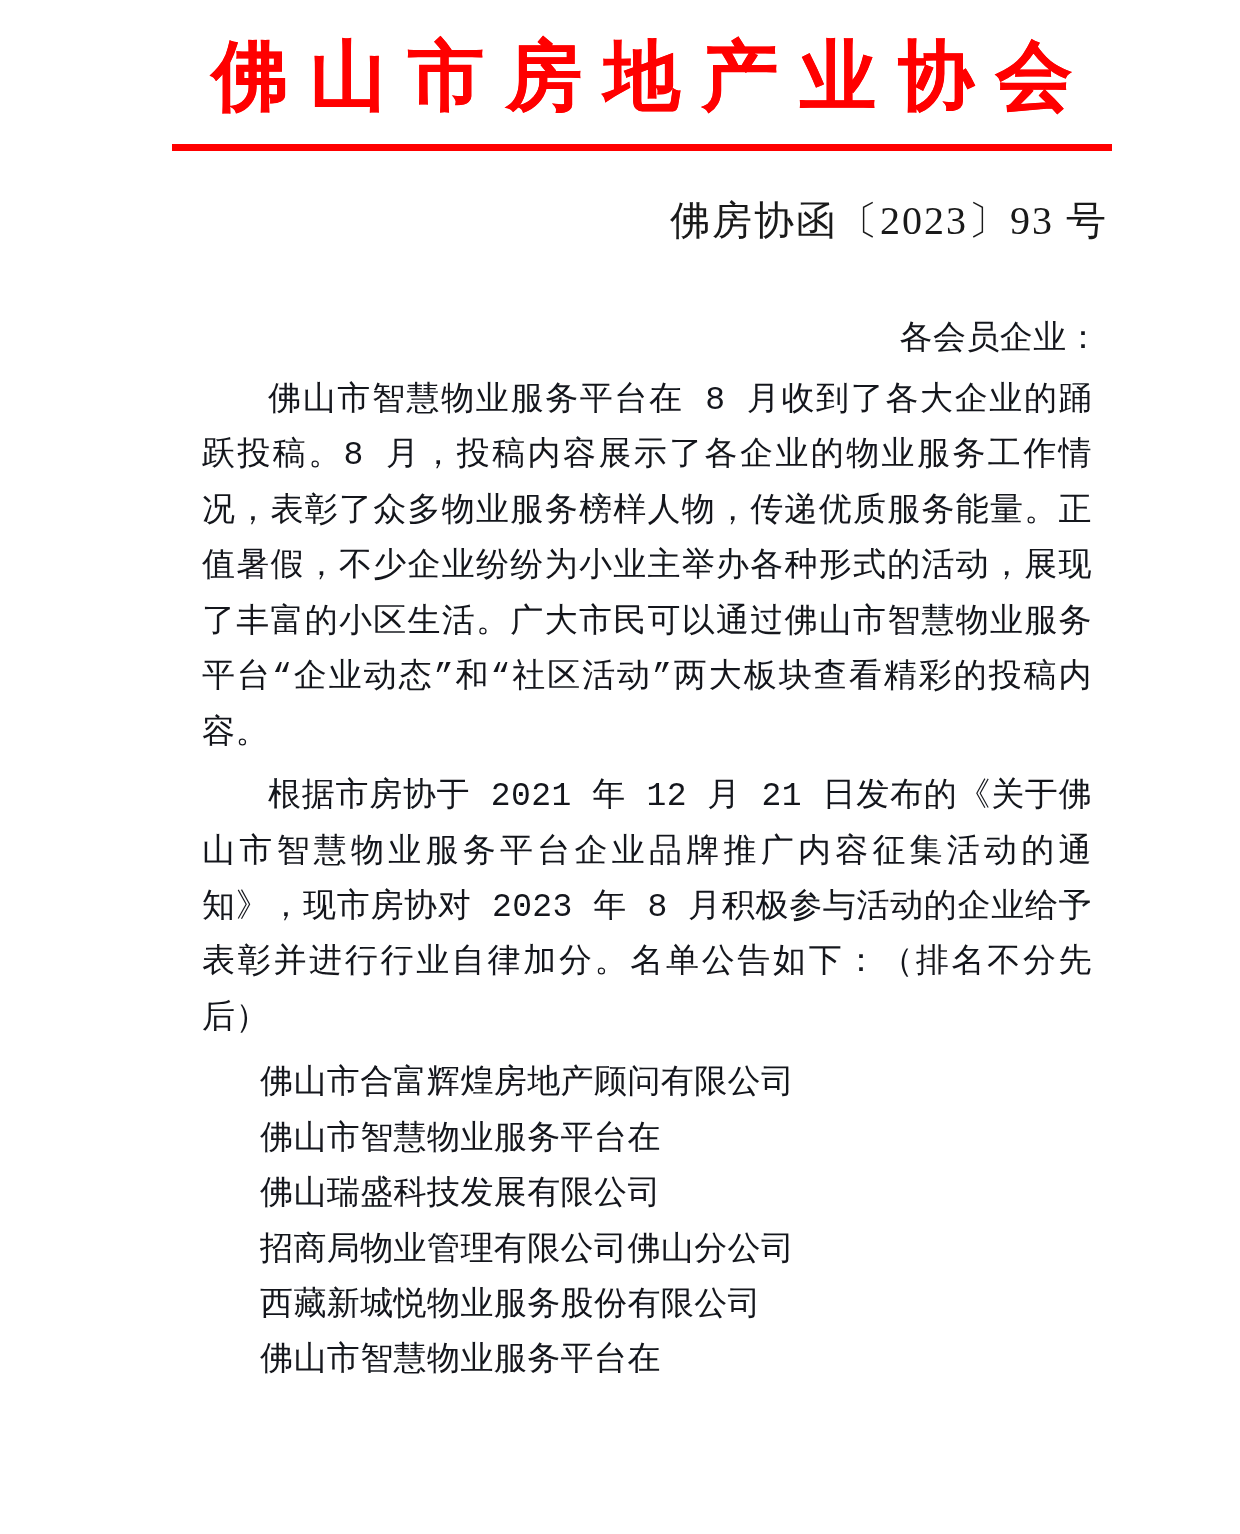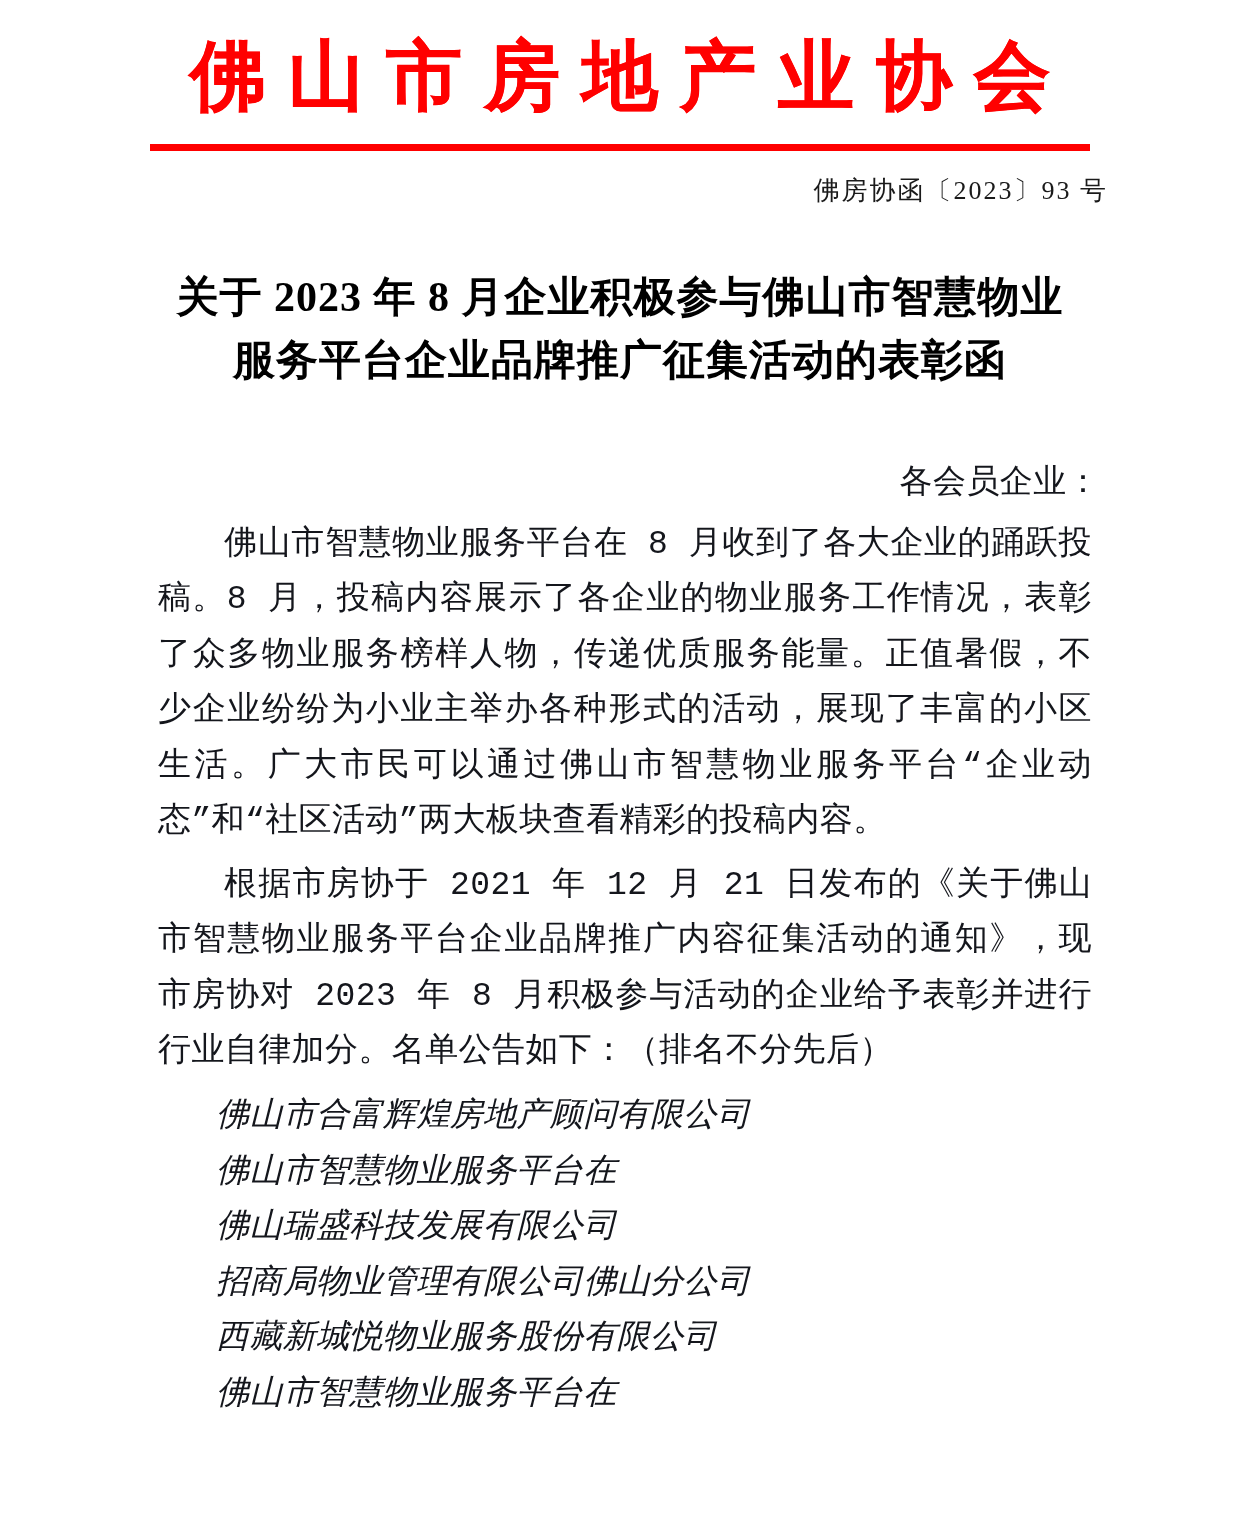--- a/index.html
+++ b/index.html
@@ -13,20 +13,21 @@
     overflow: hidden;
     font-family: "Liberation Serif", "DejaVu Serif", serif;
     color: #000000;
   }
 
   .page {
     position: relative;
     width: 1240px;
     height: 1534px;
     box-sizing: border-box;
+    padding-left: 44px;
   }
 
   
   .letterhead {
     padding-top: 34px;
     text-align: center;
   }
   .letterhead-title {
     color: #ff0000;
     font-family: "Liberation Sans", "DejaVu Sans", sans-serif;
@@ -40,24 +41,24 @@
   }
   .letterhead-rule {
     width: 940px;
     height: 7px;
     background: #ff0000;
     margin: 26px auto 0 auto;
   }
 
   
   .docnum-row {
-    margin-top: 22px;
+    margin-top: 42px;
     padding-right: 132px;
     text-align: right;
-    font-size: 26px;
+    font-size: 40px;
     letter-spacing: 2px;
     color: #1a1a1a;
   }
 
   
   .doc-title {
     margin-top: 58px;
     padding: 0 140px;
     text-align: center;
     font-weight: bold;
@@ -85,45 +86,40 @@
     text-align: justify;
     text-justify: inter-character;
     text-indent: 66px;
     margin: 8px;
     font-family: Liberation Mono, monospace;
   }
   .company-list {
     list-style: none;
     margin: 0;
     padding: 0;
-    font-style: italic;
   }
   .company-list li {
     padding-left: 66px;
     white-space: nowrap;
   }
 </style>
 </head>
 <body>
 
 <div class="page">
 
   <div class="letterhead">
     <div class="letterhead-title">佛山市房地产业协会</div>
     <div class="letterhead-rule"></div>
   </div>
 
   <div class="docnum-row">
     <span>佛房协函〔2023〕93 号</span>
   </div>
 
-  <div class="doc-title">
-    <span class="tline">关于 2023 年 8 月企业积极参与佛山市智慧物业</span>
-    <span class="tline">服务平台企业品牌推广征集活动的表彰函</span>
-  </div>
 
   <div class="body-block">
 
     <div class="salutation">各会员企业：</div>
 
     <p class="para">佛山市智慧物业服务平台在 8 月收到了各大企业的踊跃投稿。8 月，投稿内容展示了各企业的物业服务工作情况，表彰了众多物业服务榜样人物，传递优质服务能量。正值暑假，不少企业纷纷为小业主举办各种形式的活动，展现了丰富的小区生活。广大市民可以通过佛山市智慧物业服务平台“企业动态”和“社区活动”两大板块查看精彩的投稿内容。</p>
 
     <p class="para">根据市房协于 2021 年 12 月 21 日发布的《关于佛山市智慧物业服务平台企业品牌推广内容征集活动的通知》，现市房协对 2023 年 8 月积极参与活动的企业给予表彰并进行行业自律加分。名单公告如下：（排名不分先后）</p>
 
     <ul class="company-list">

